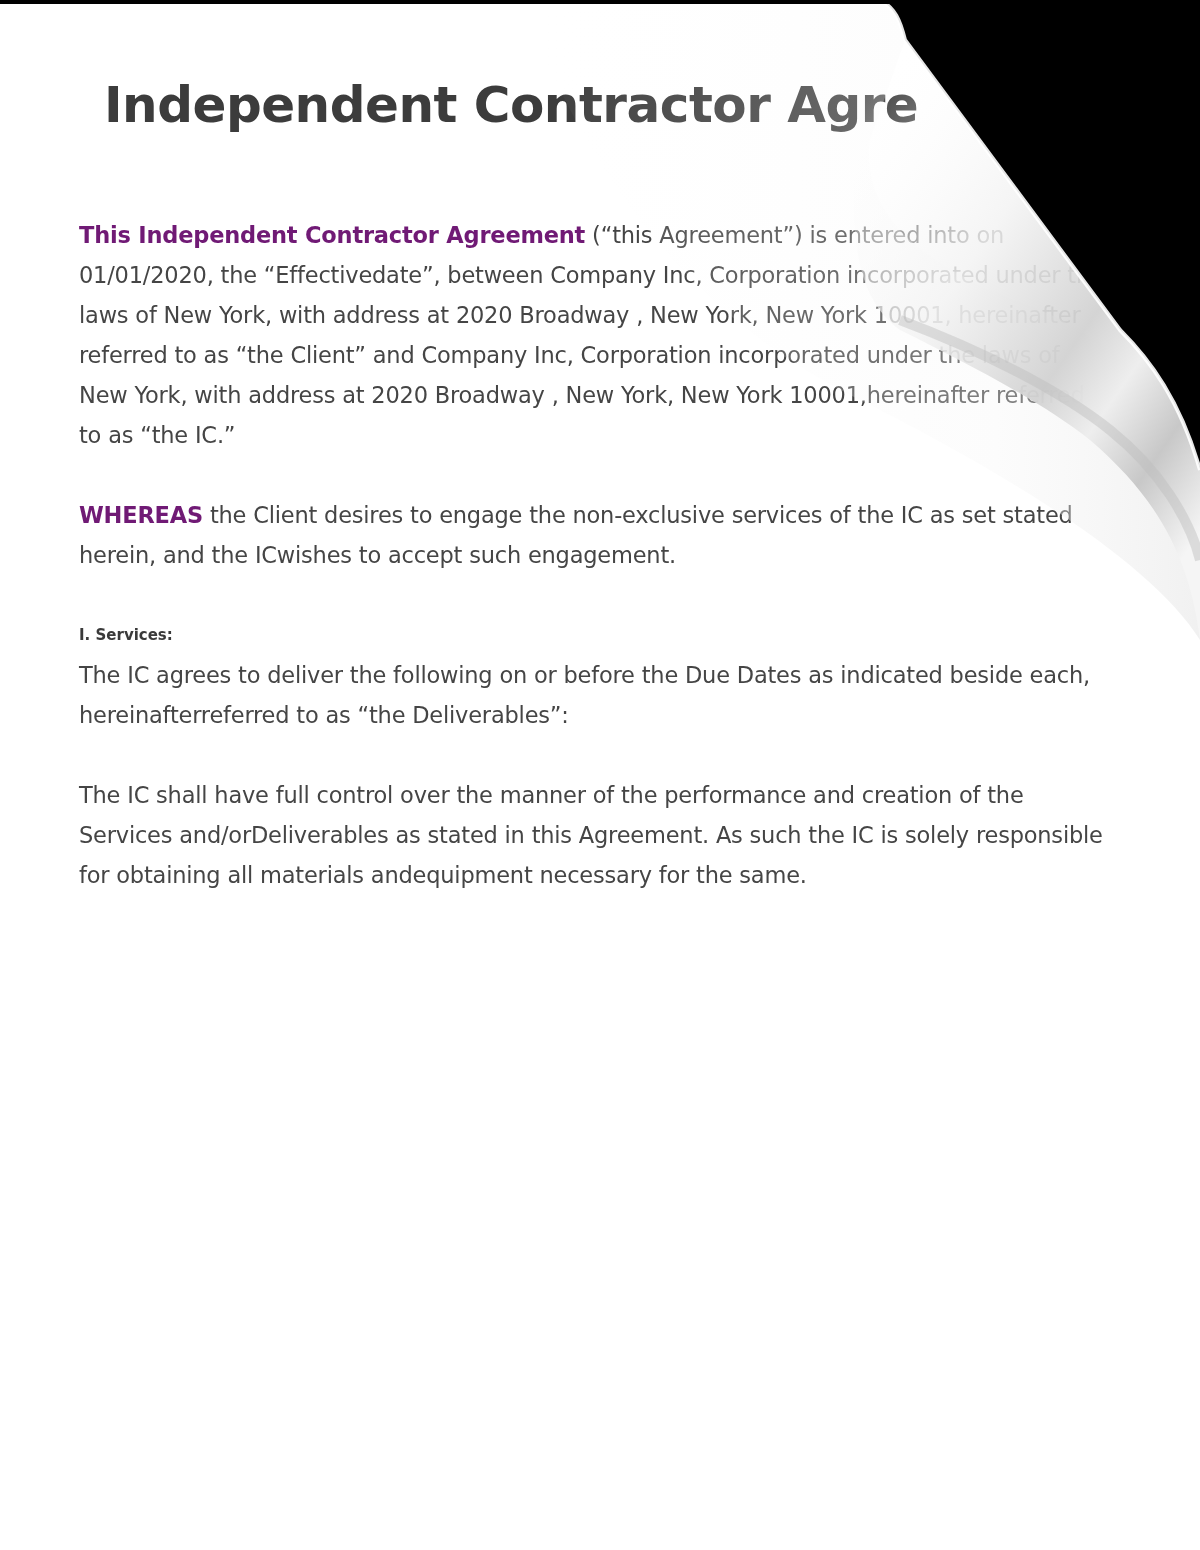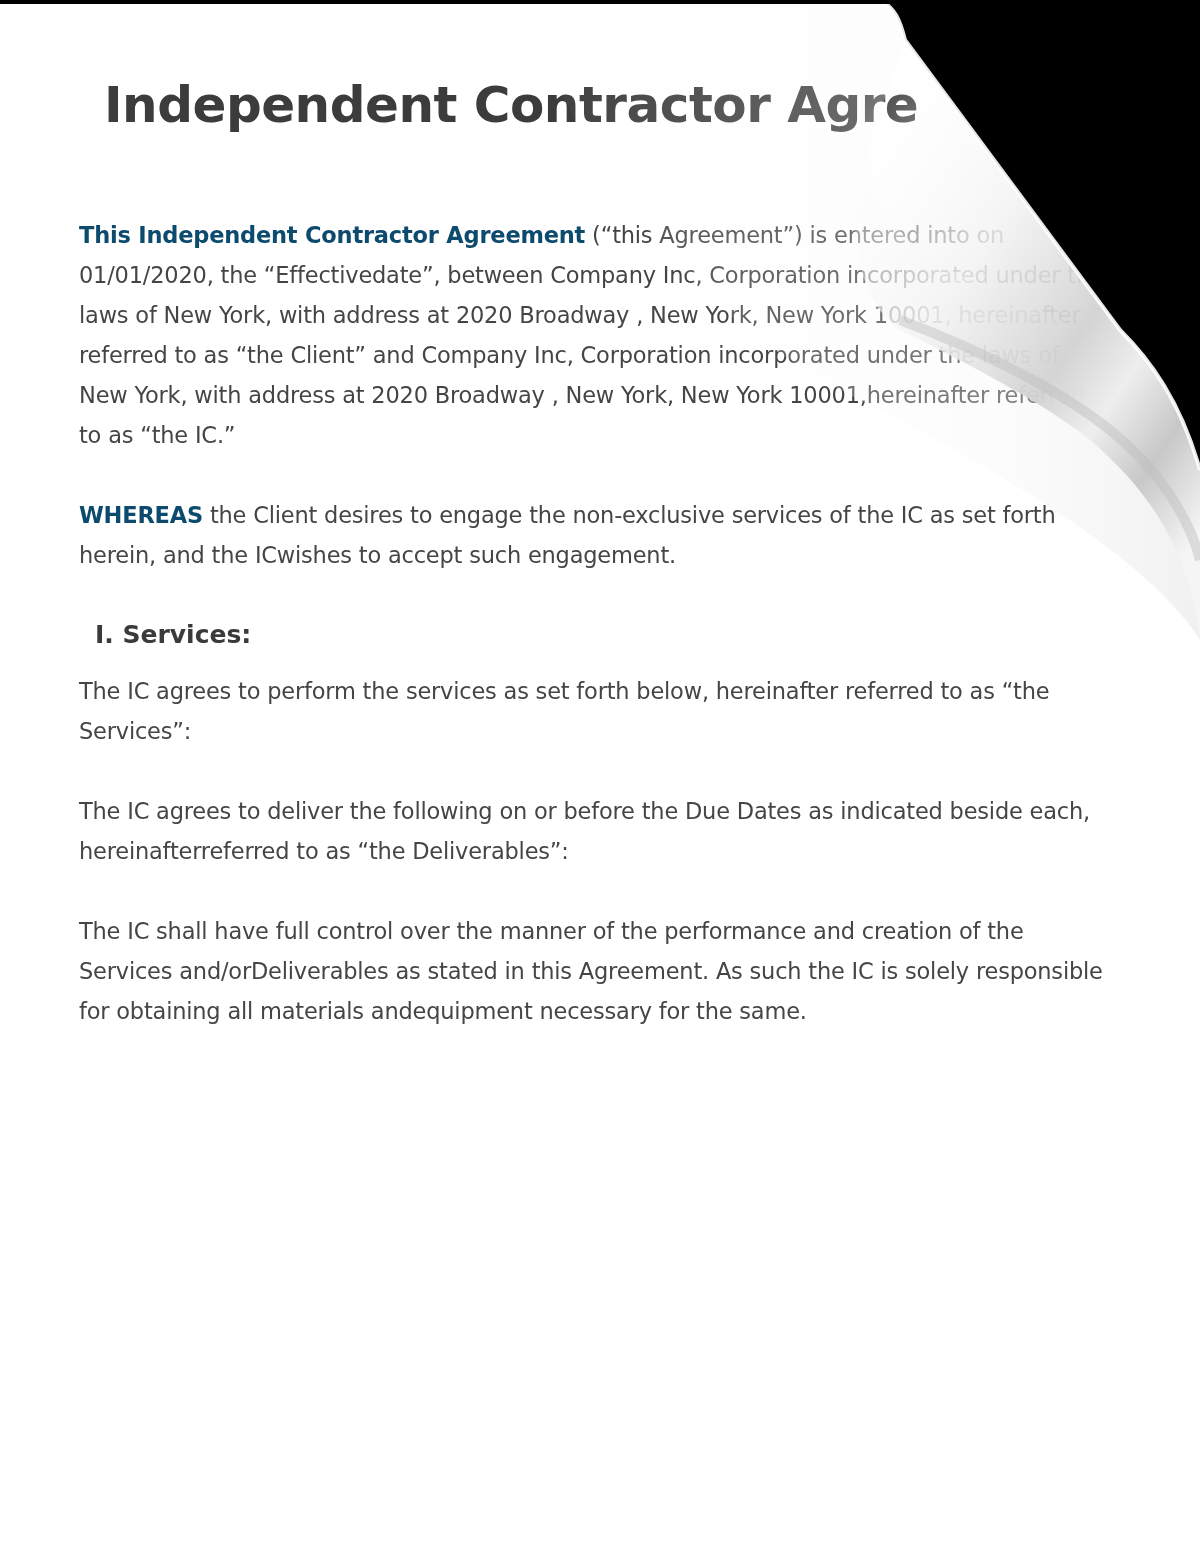--- a/index.html
+++ b/index.html
@@ -48,25 +48,25 @@
     }
     .para {
       margin: 0 0 40px 0;
       font-size: 22.5px;
       line-height: 40px;
       letter-spacing: -0.2px;
       color: #454545;
     }
     .para b {
       font-weight: bold;
-      color: #0c4a6e;
+      color: #701a75;
     }
     .section-heading {
-      margin: 16px;
-      font-size: 25px;
+      margin: 0;
+      font-size: 15px;
       line-height: 40px;
       font-weight: bold;
       color: #3a3a3a;
     }
     .curl {
       position: absolute;
       left: 0; top: 0;
       width: 1200px;
       height: 1550px;
       z-index: 3;
@@ -77,25 +77,24 @@
 <body>
 
 <div class="page">
   <div class="top-bar"></div>
 
   <h1 class="title">Independent Contractor Agre</h1>
 
   <div class="body">
     <p class="para"><b>This Independent Contractor Agreement</b><span> (“this Agreement”) is entered into on 01/01/2020, the “Effectivedate”, between Company Inc, Corporation incorporated under the laws of New York, with address at 2020 Broadway , New York, New York 10001, hereinafter referred to as “the Client” and Company Inc, Corporation incorporated under the laws of New York, with address at 2020 Broadway , New York, New York 10001,hereinafter referred to as “the IC.”</span></p>
 
-    <p class="para"><b>WHEREAS</b><span> the Client desires to engage the non-exclusive services of the IC as set forth herein, and the ICwishes to accept such engagement.</span></p>
+    <p class="para"><b>WHEREAS</b><span> the Client desires to engage the non-exclusive services of the IC as set stated herein, and the ICwishes to accept such engagement.</span></p>
 
 
     <h2 class="section-heading">I. Services:</h2>
-    <p class="para">The IC agrees to perform the services as set forth below, hereinafter referred to as “the Services”:</p>
     <p class="para">The IC agrees to deliver the following on or before the Due Dates as indicated beside each, hereinafterreferred to as “the Deliverables”:</p>
     <p class="para">The IC shall have full control over the manner of the performance and creation of the Services and/orDeliverables as stated in this Agreement. As such the IC is solely responsible for obtaining all materials andequipment necessary for the same.</p>
   </div>
 
   <svg class="curl" viewBox="0 0 1200 1550" xmlns="http://www.w3.org/2000/svg">
     <defs>
       <linearGradient id="curlShade" x1="0.15" y1="0.05" x2="0.85" y2="0.95">
         <stop offset="0" stop-color="#ffffff" stop-opacity="0"></stop>
         <stop offset="0.35" stop-color="#f3f3f3" stop-opacity="0.85"></stop>
         <stop offset="0.6" stop-color="#d2d2d2" stop-opacity="0.95"></stop>

